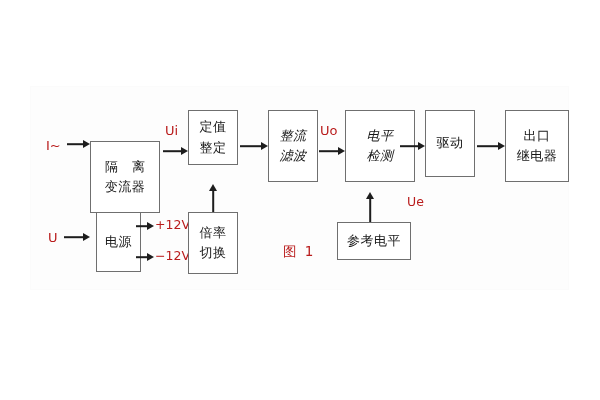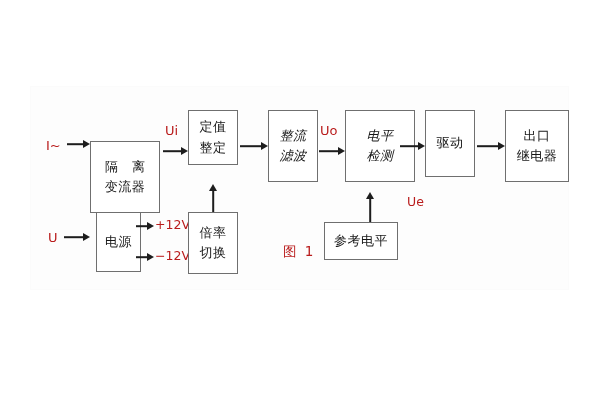--- a/index.html
+++ b/index.html
@@ -193,21 +193,21 @@
   <div class="box" style="left:188px; top:212px; width:50px; height:62px;">
     <span class="ln">倍率</span>
     <span class="ln">切换</span>
   </div>
 
   <div class="arrow-u" style="left:208px; top:184px; width:10px; height:28px;">
     <div class="shaft" style="height:22px;"></div>
     <div class="head"></div>
   </div>
 
-  <div class="box" style="left:324px; top:222px; width:74px; height:38px;">
+  <div class="box" style="left:337px; top:222px; width:74px; height:38px;">
     <span class="ln">参考电平</span>
   </div>
 
   <div class="arrow-u" style="left:365px; top:192px; width:10px; height:30px;">
     <div class="shaft" style="height:24px;"></div>
     <div class="head"></div>
   </div>
   <div class="label small" style="left:366px; top:196px;margin-left:41px;">Ue</div>
 
   <div class="label caption" style="left:283px; top:245px;">图 1</div>

